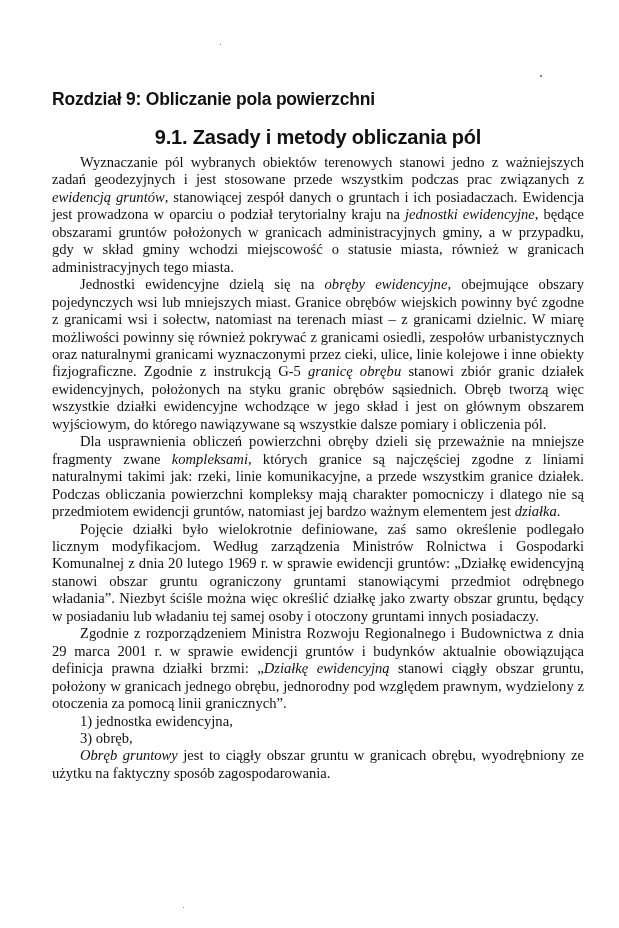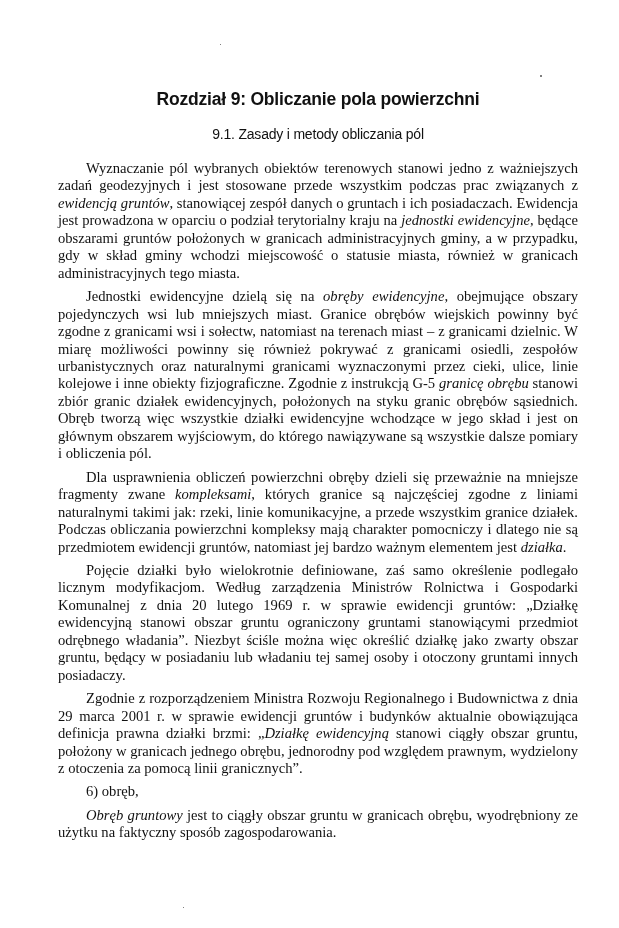--- a/index.html
+++ b/index.html
@@ -1,33 +1,33 @@
 <!DOCTYPE html>
 <html><head>
 <meta charset="utf-8">
 <style>
   html, body { margin: 0; padding: 0; background: #ffffff; }
   body { width: 619px; height: 928px; position: relative; overflow: hidden; }
   .page { position: absolute; left: 52px; top: 0; width: 532px; color: #111; }
   .chapter-title {
-    position: absolute; left: 0; top: 89px; width: 532px; text-align: center;
+    position: absolute; left: 0; top: 89px; width: 532px; text-align: left;
     font-family: "Liberation Sans", sans-serif; font-weight: bold; font-size: 17.5px;
     letter-spacing: -0.2px;
   }
   .section-title {
     position: absolute; left: 0; top: 126px; width: 532px; text-align: center;
-    font-family: "Liberation Sans", sans-serif; font-weight: normal; font-size: 14px;
+    font-family: "Liberation Sans", sans-serif; font-weight: bold; font-size: 20px;
     letter-spacing: -0.2px;
   }
   .body {
     position: absolute; left: 0; top: 154px; width: 532px;
     font-family: "Liberation Serif", serif; font-size: 14.6px; line-height: 17.45px;
     text-align: justify; hyphens: manual;
   }
-  .body p { margin: 6px; text-indent: 28px; }
+  .body p { margin: 0; text-indent: 28px; }
   .body p.list { text-indent: 0; padding-left: 28px; text-align: left; }
   em { font-style: italic; }
   .speck { position: absolute; width: 2px; height: 2px; background: #555; border-radius: 1px; }
 </style>
 </head>
 <body>
 
 <div class="page">
   <div class="chapter-title">Rozdział 9: Obliczanie pola powierzchni</div>
   <div class="section-title">9.1. Zasady i metody obliczania pól</div>
@@ -37,21 +37,22 @@
 
     <p><span>Jednostki ewidencyjne dzielą się na </span><em>obręby ewidencyjne</em><span>, obejmujące obszary pojedynczych wsi lub mniejszych miast. Granice obrębów wiejskich powinny być zgodne z granicami wsi i sołectw, natomiast na terenach miast – z granicami dzielnic. W miarę możliwości powinny się również pokrywać z granicami osiedli, zespołów urbanistycznych oraz naturalnymi granicami wyznaczonymi przez cieki, ulice, linie kolejowe i inne obiekty fizjograficzne. Zgodnie z instrukcją G-5 </span><em>granicę obrębu</em><span> stanowi zbiór granic działek ewidencyjnych, położonych na styku granic obrębów sąsiednich. Obręb tworzą więc wszystkie działki ewidencyjne wchodzące w jego skład i jest on głównym obszarem wyjściowym, do którego nawiązywane są wszystkie dalsze pomiary i obliczenia pól.</span></p>
 
     <p><span>Dla usprawnienia obliczeń powierzchni obręby dzieli się przeważnie na mniejsze fragmenty zwane </span><em>kompleksami</em><span>, których granice są najczęściej zgodne z liniami naturalnymi takimi jak: rzeki, linie komunikacyjne, a przede wszystkim granice działek. Podczas obliczania powierzchni kompleksy mają charakter pomocniczy i dlatego nie są przedmiotem ewidencji gruntów, natomiast jej bardzo ważnym elementem jest </span><em>działka</em><span>.</span></p>
 
     <p><span>Pojęcie działki było wielokrotnie definiowane, zaś samo określenie podlegało licznym modyfikacjom. Według zarządzenia Ministrów Rolnictwa i Gospodarki Komunalnej z dnia 20 lutego 1969 r. w sprawie ewidencji gruntów: „Działkę ewidencyjną stanowi obszar gruntu ograniczony gruntami stanowiącymi przedmiot odrębnego władania”. Niezbyt ściśle można więc określić działkę jako zwarty obszar gruntu, będący w posiadaniu lub władaniu tej samej osoby i otoczony gruntami innych posiadaczy.</span></p>
 
     <p><span>Zgodnie z rozporządzeniem Ministra Rozwoju Regionalnego i Budownictwa z dnia 29 marca 2001 r. w sprawie ewidencji gruntów i budynków aktualnie obowiązująca definicja prawna działki brzmi: „</span><em>Działkę ewidencyjną</em><span> stanowi ciągły obszar gruntu, położony w granicach jednego obrębu, jednorodny pod względem prawnym, wydzielony z otoczenia za pomocą linii granicznych”.</span></p>
 
 
-    <p class="list">6) obręb,</p>
+    <p class="list">1) jednostka ewidencyjna,</p>
+    <p class="list">3) obręb,</p>
 
 
     <p><em>Obręb gruntowy</em><span> jest to ciągły obszar gruntu w granicach obrębu, wyodrębniony ze użytku na faktyczny sposób zagospodarowania.</span></p>
   </div>
 </div>
 
 <div class="speck" style="left:540px;top:75px;"></div>
 <div class="speck" style="left:220px;top:44px;width:1px;height:1px;"></div>
 <div class="speck" style="left:183px;top:907px;width:1px;height:1px;"></div>
 

